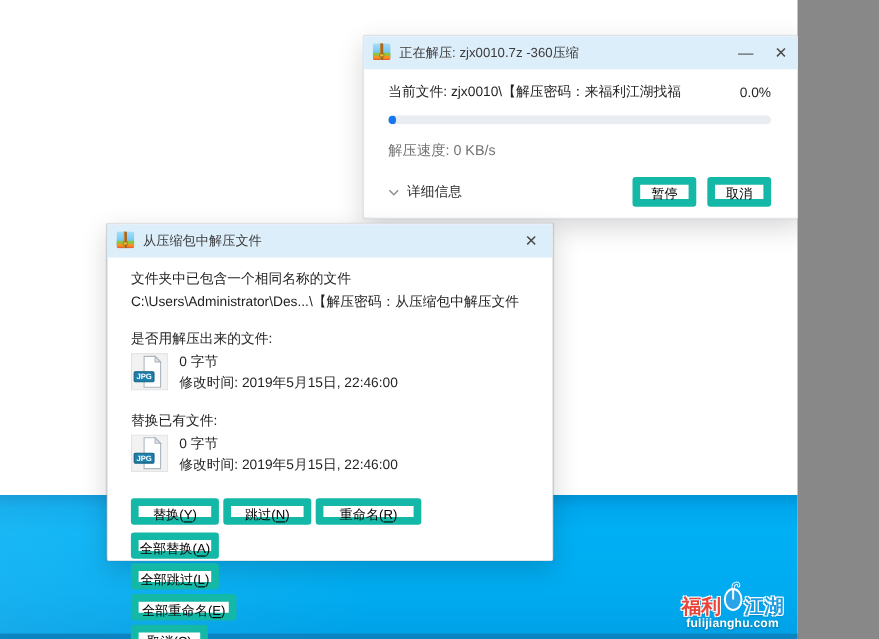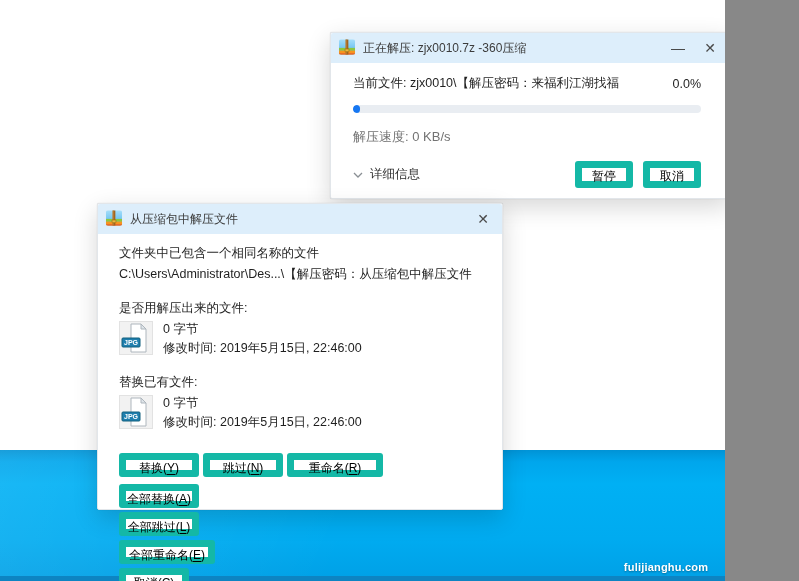--- a/index.html
+++ b/index.html
@@ -227,16 +227,28 @@
       <div class="btn-row btn-row-2">
         <button class="dlg-btn w-sm"><span>全部替换(</span><span class="mn">A</span><span>)</span></button>
         <button class="dlg-btn w-sm"><span>全部跳过(</span><span class="mn">L</span><span>)</span></button>
         <button class="dlg-btn w-md"><span>全部重命名(</span><span class="mn">E</span><span>)</span></button>
         <button class="dlg-btn w-cancel"><span>取消(</span><span class="mn">C</span><span>)</span></button>
       </div>
     </div>
   </section>
 
   <div class="watermark">
+    <div class="brand-row">
+      <span class="brand-text brand-red">福利</span>
+      <span class="mouse-wrap">
+        <svg width="19" height="29" viewBox="0 0 19 29">
+          <path d="M9.5 7 C9.5 2.5, 15 2, 14.5 5.5" fill="none" stroke="#ffffff" stroke-width="3" stroke-linecap="round"></path>
+          <path d="M9.5 7 C9.5 2.5, 15 2, 14.5 5.5" fill="none" stroke="#2aa4e8" stroke-width="1.5" stroke-linecap="round"></path>
+          <ellipse cx="9.5" cy="18" rx="7.6" ry="9.6" fill="#2aa4e8" stroke="#ffffff" stroke-width="1.8"></ellipse>
+          <line x1="9.5" y1="9" x2="9.5" y2="18" stroke="#ffffff" stroke-width="1.8"></line>
+        </svg>
+      </span>
+      <span class="brand-text brand-blue">江湖</span>
+    </div>
     <div class="brand-domain">fulijianghu.com</div>
   </div>
 
 </div>
 
 </body></html>

